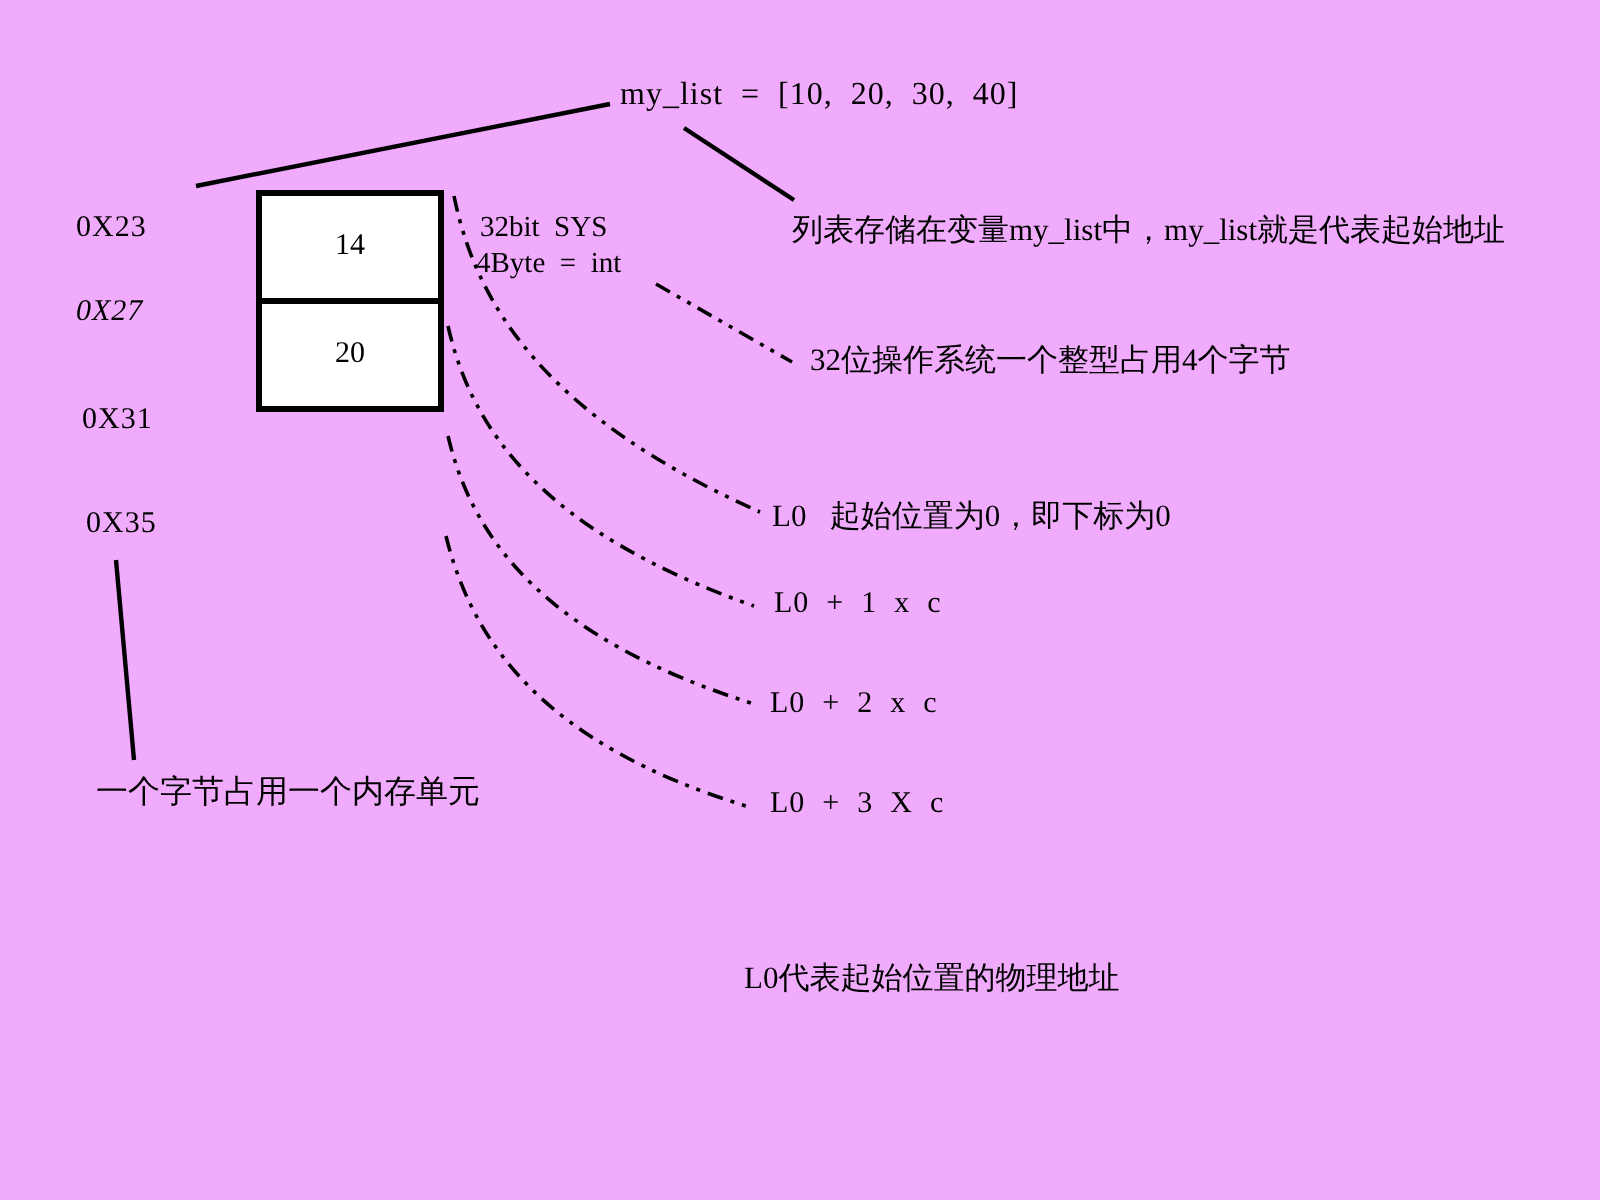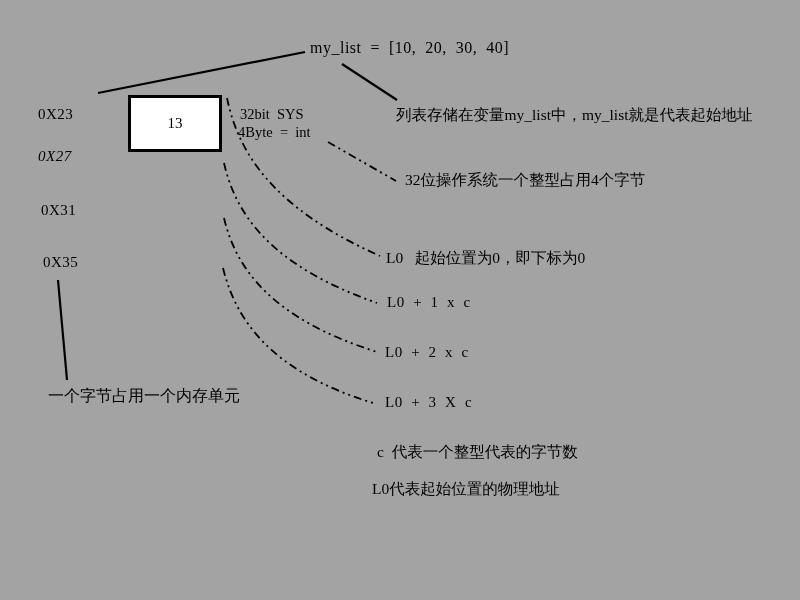--- a/index.html
+++ b/index.html
@@ -1,20 +1,20 @@
 <!DOCTYPE html>
 <html><head>
 <meta charset="utf-8">
 <style>
   html, body { margin: 0; padding: 0; background: #ffffff; }
   .canvas {
     position: relative;
     width: 800px;
     height: 600px;
-    background: #a3a3a3;
+    background: #f0abfc;
     font-family: "Liberation Serif", "DejaVu Serif", serif;
     color: #000000;
     overflow: hidden;
   }
   .abs { position: absolute; white-space: pre; }
   svg.overlay {
     position: absolute;
     left: 0; top: 0;
     width: 800px; height: 600px;
   }
@@ -60,31 +60,31 @@
   </svg>
 
   <div class="abs title-text" style="left:310px; top:39px;">my_list  =  [10,  20,  30,  40]</div>
 
   <div class="abs addr" style="left:38px; top:106px;">0X23</div>
   <div class="abs addr" style="left:38px; top:148px;font-style:italic;">0X27</div>
   <div class="abs addr" style="left:41px; top:202px;">0X31</div>
   <div class="abs addr" style="left:43px; top:254px;">0X35</div>
 
   <div class="memory-stack">
-    <div class="memory-cell">13</div>
+    <div class="memory-cell">14</div>
+    <div class="memory-cell">20</div>
   </div>
 
   <div class="abs side-note" style="left:240px; top:105px;font-family:Liberation Serif, serif;">32bit  SYS</div>
   <div class="abs side-note" style="left:238px; top:123px;">4Byte  =  int</div>
 
   <div class="abs cn-note" style="left:396px; top:105px;">列表存储在变量my_list中，my_list就是代表起始地址</div>
   <div class="abs cn-note" style="left:405px; top:170px;">32位操作系统一个整型占用4个字节</div>
   <div class="abs cn-note" style="left:386px; top:248px;">L0   起始位置为0，即下标为0</div>
   <div class="abs offset-label" style="left:387px; top:294px;">L0  +  1  x  c</div>
   <div class="abs offset-label" style="left:385px; top:344px;">L0  +  2  x  c</div>
   <div class="abs offset-label" style="left:385px; top:394px;">L0  +  3  X  c</div>
 
-  <div class="abs cn-note" style="left:377px; top:442px;">c  代表一个整型代表的字节数</div>
   <div class="abs cn-note" style="left:372px; top:479px;">L0代表起始位置的物理地址</div>
 
   <div class="abs cn-note" style="left:48px; top:386px; font-size:16px;">一个字节占用一个内存单元</div>
 
 </div>
 
 </body></html>

